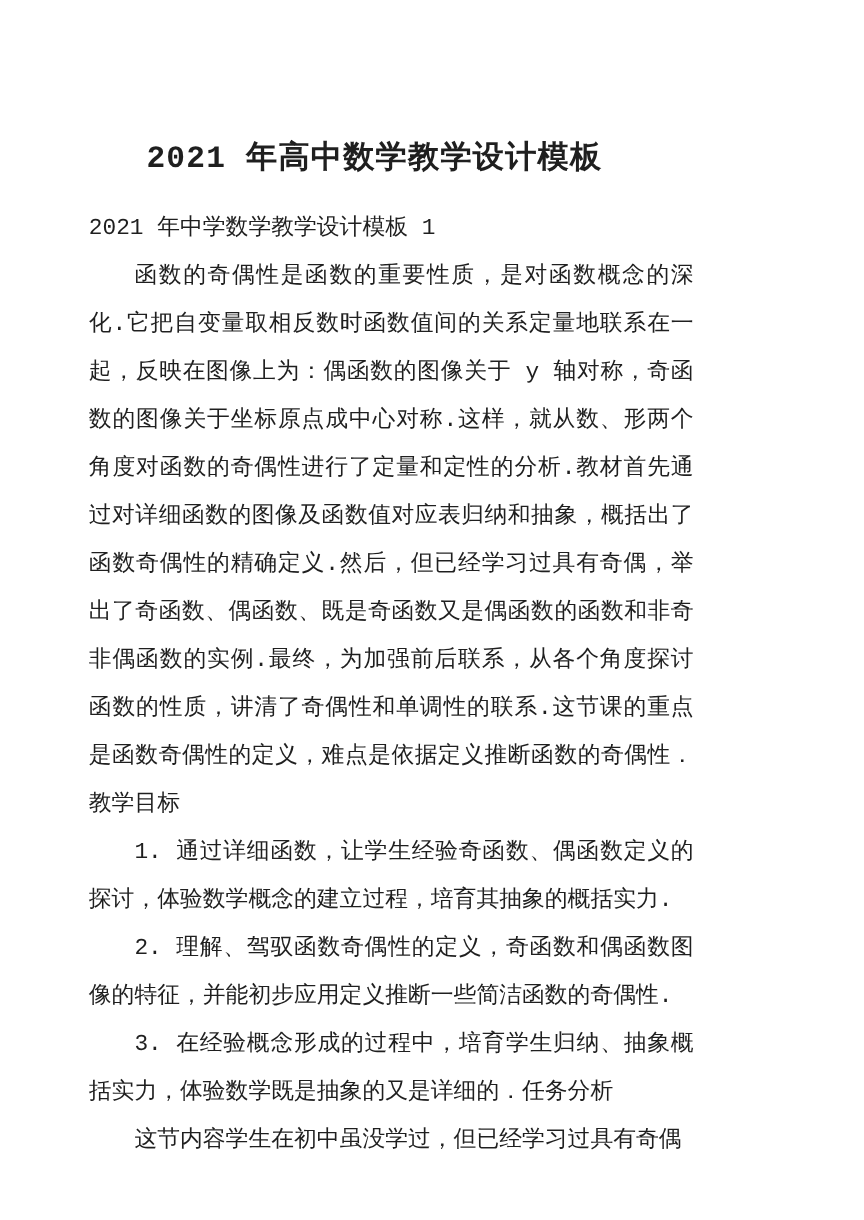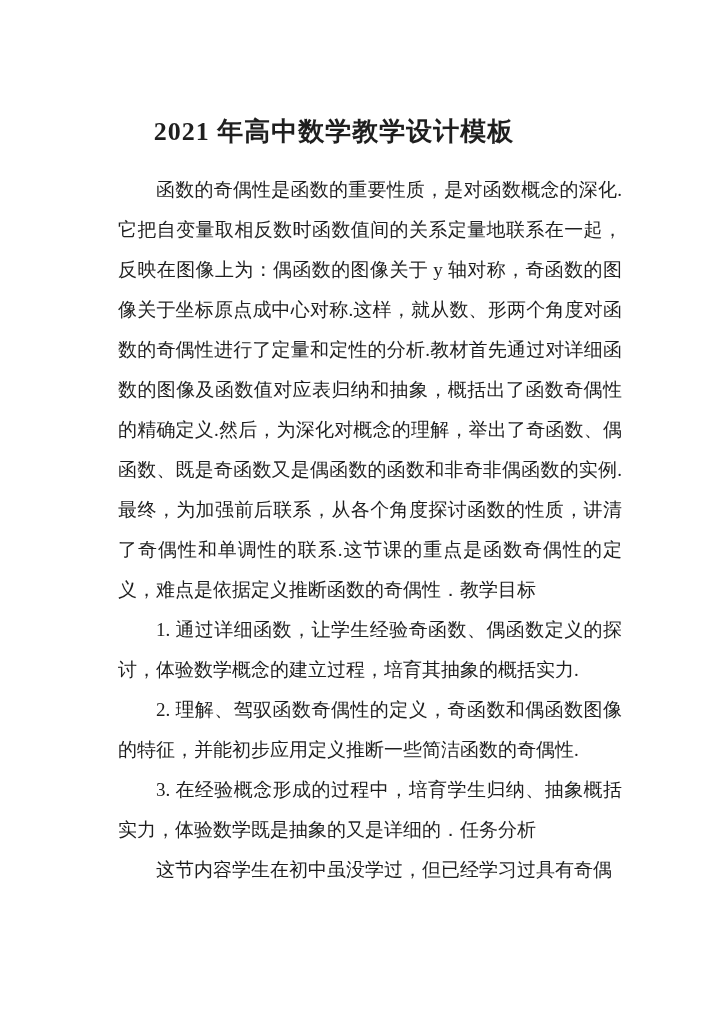--- a/index.html
+++ b/index.html
@@ -7,22 +7,22 @@
     padding: 0;
     background: #ffffff;
   }
   .page {
     position: relative;
     width: 656px;
     height: 1017px;
     background: #ffffff;
     overflow: hidden;
     box-sizing: border-box;
-    padding: 110px 106px 0 118px;
-    font-family: Liberation Serif, serif;
+    padding: 110px 106px 0 74px;
+    font-family: Liberation Mono, monospace;
     color: #1f1f1f;
   }
   .doc-title {
     font-size: 26px;
     font-weight: bold;
     text-align: center;
     line-height: 44px;
     margin: 0 0 16px 0;
     letter-spacing: 1px;
     white-space: nowrap;
@@ -43,19 +43,20 @@
     text-align: justify;
     text-justify: inter-ideograph;
   }
 </style>
 </head>
 <body>
 
 <div class="page">
   <h1 class="doc-title">2021 年高中数学教学设计模板</h1>
   <div class="body-text">
-      <p class="para indent justify">函数的奇偶性是函数的重要性质，是对函数概念的深化.它把自变量取相反数时函数值间的关系定量地联系在一起，反映在图像上为：偶函数的图像关于 y 轴对称，奇函数的图像关于坐标原点成中心对称.这样，就从数、形两个角度对函数的奇偶性进行了定量和定性的分析.教材首先通过对详细函数的图像及函数值对应表归纳和抽象，概括出了函数奇偶性的精确定义.然后，为深化对概念的理解，举出了奇函数、偶函数、既是奇函数又是偶函数的函数和非奇非偶函数的实例.最终，为加强前后联系，从各个角度探讨函数的性质，讲清了奇偶性和单调性的联系.这节课的重点是函数奇偶性的定义，难点是依据定义推断函数的奇偶性．教学目标</p>
+      <p class="para">2021 年中学数学教学设计模板 1</p>
+      <p class="para indent justify">函数的奇偶性是函数的重要性质，是对函数概念的深化.它把自变量取相反数时函数值间的关系定量地联系在一起，反映在图像上为：偶函数的图像关于 y 轴对称，奇函数的图像关于坐标原点成中心对称.这样，就从数、形两个角度对函数的奇偶性进行了定量和定性的分析.教材首先通过对详细函数的图像及函数值对应表归纳和抽象，概括出了函数奇偶性的精确定义.然后，但已经学习过具有奇偶，举出了奇函数、偶函数、既是奇函数又是偶函数的函数和非奇非偶函数的实例.最终，为加强前后联系，从各个角度探讨函数的性质，讲清了奇偶性和单调性的联系.这节课的重点是函数奇偶性的定义，难点是依据定义推断函数的奇偶性．教学目标</p>
       <p class="para indent justify">1. 通过详细函数，让学生经验奇函数、偶函数定义的探讨，体验数学概念的建立过程，培育其抽象的概括实力.</p>
       <p class="para indent justify">2. 理解、驾驭函数奇偶性的定义，奇函数和偶函数图像的特征，并能初步应用定义推断一些简洁函数的奇偶性.</p>
       <p class="para indent justify">3. 在经验概念形成的过程中，培育学生归纳、抽象概括实力，体验数学既是抽象的又是详细的．任务分析</p>
       <p class="para indent justify">这节内容学生在初中虽没学过，但已经学习过具有奇偶</p>
     </div>
 </div>
 
 </body></html>

